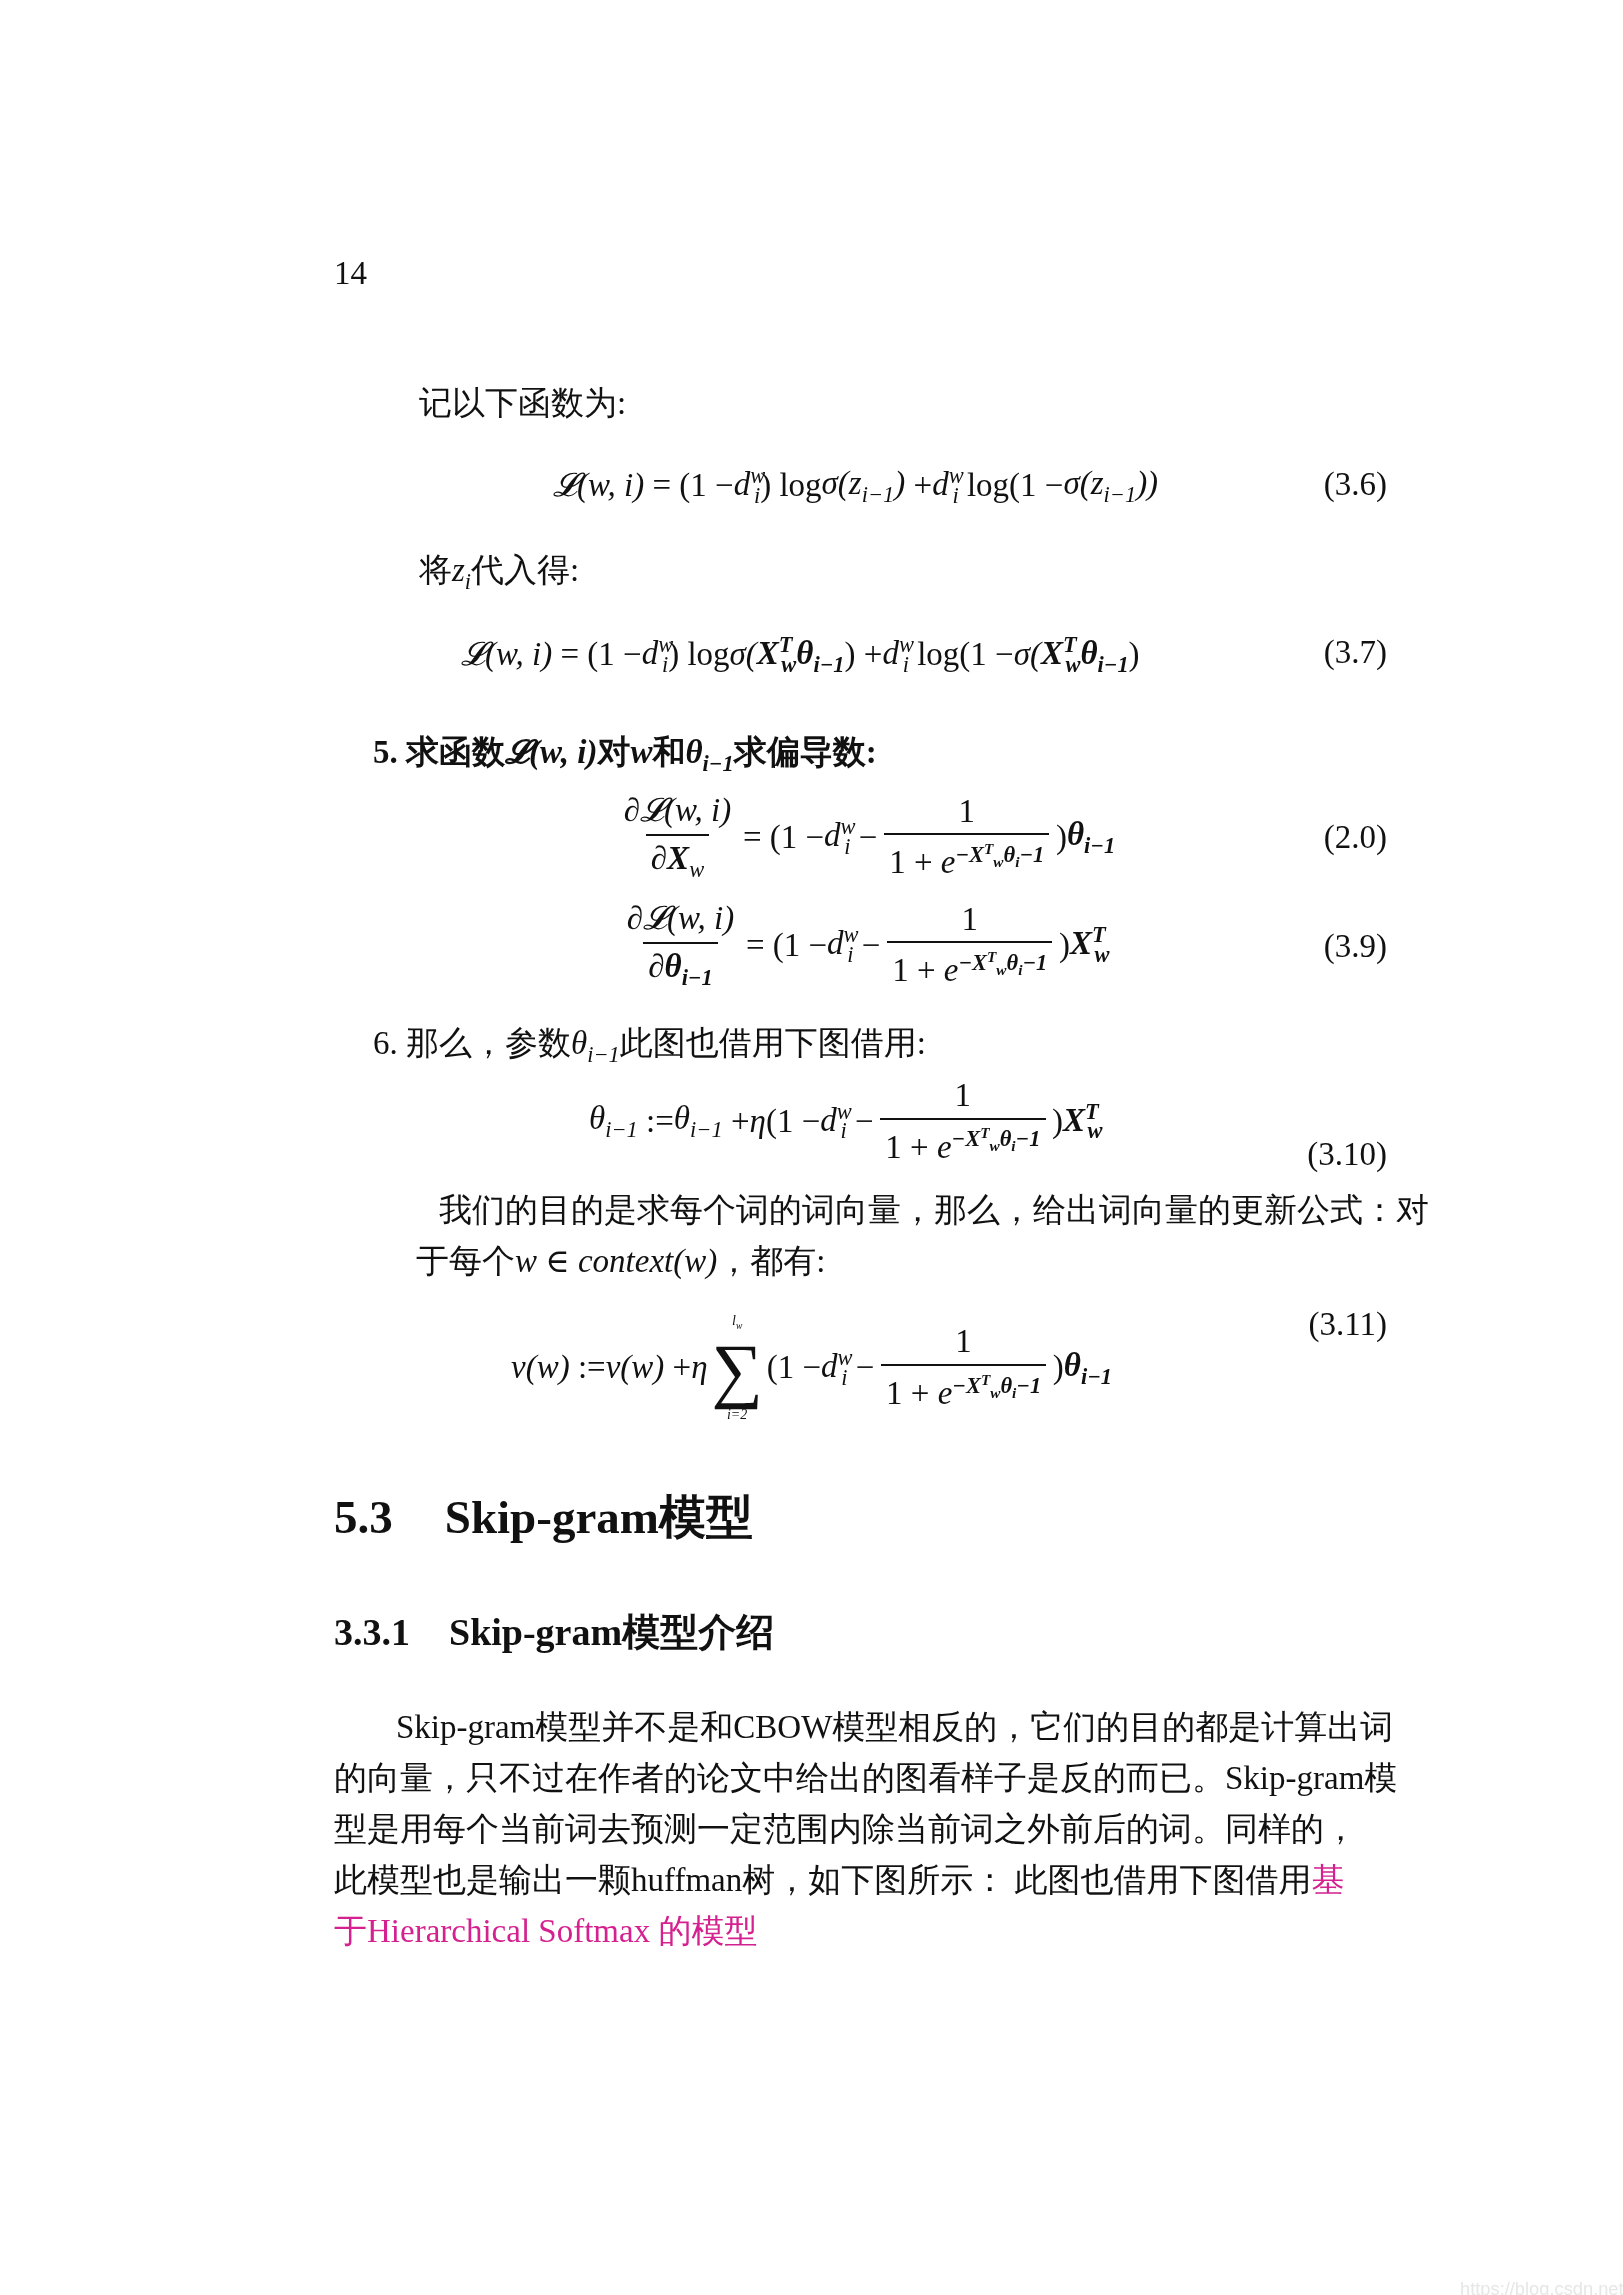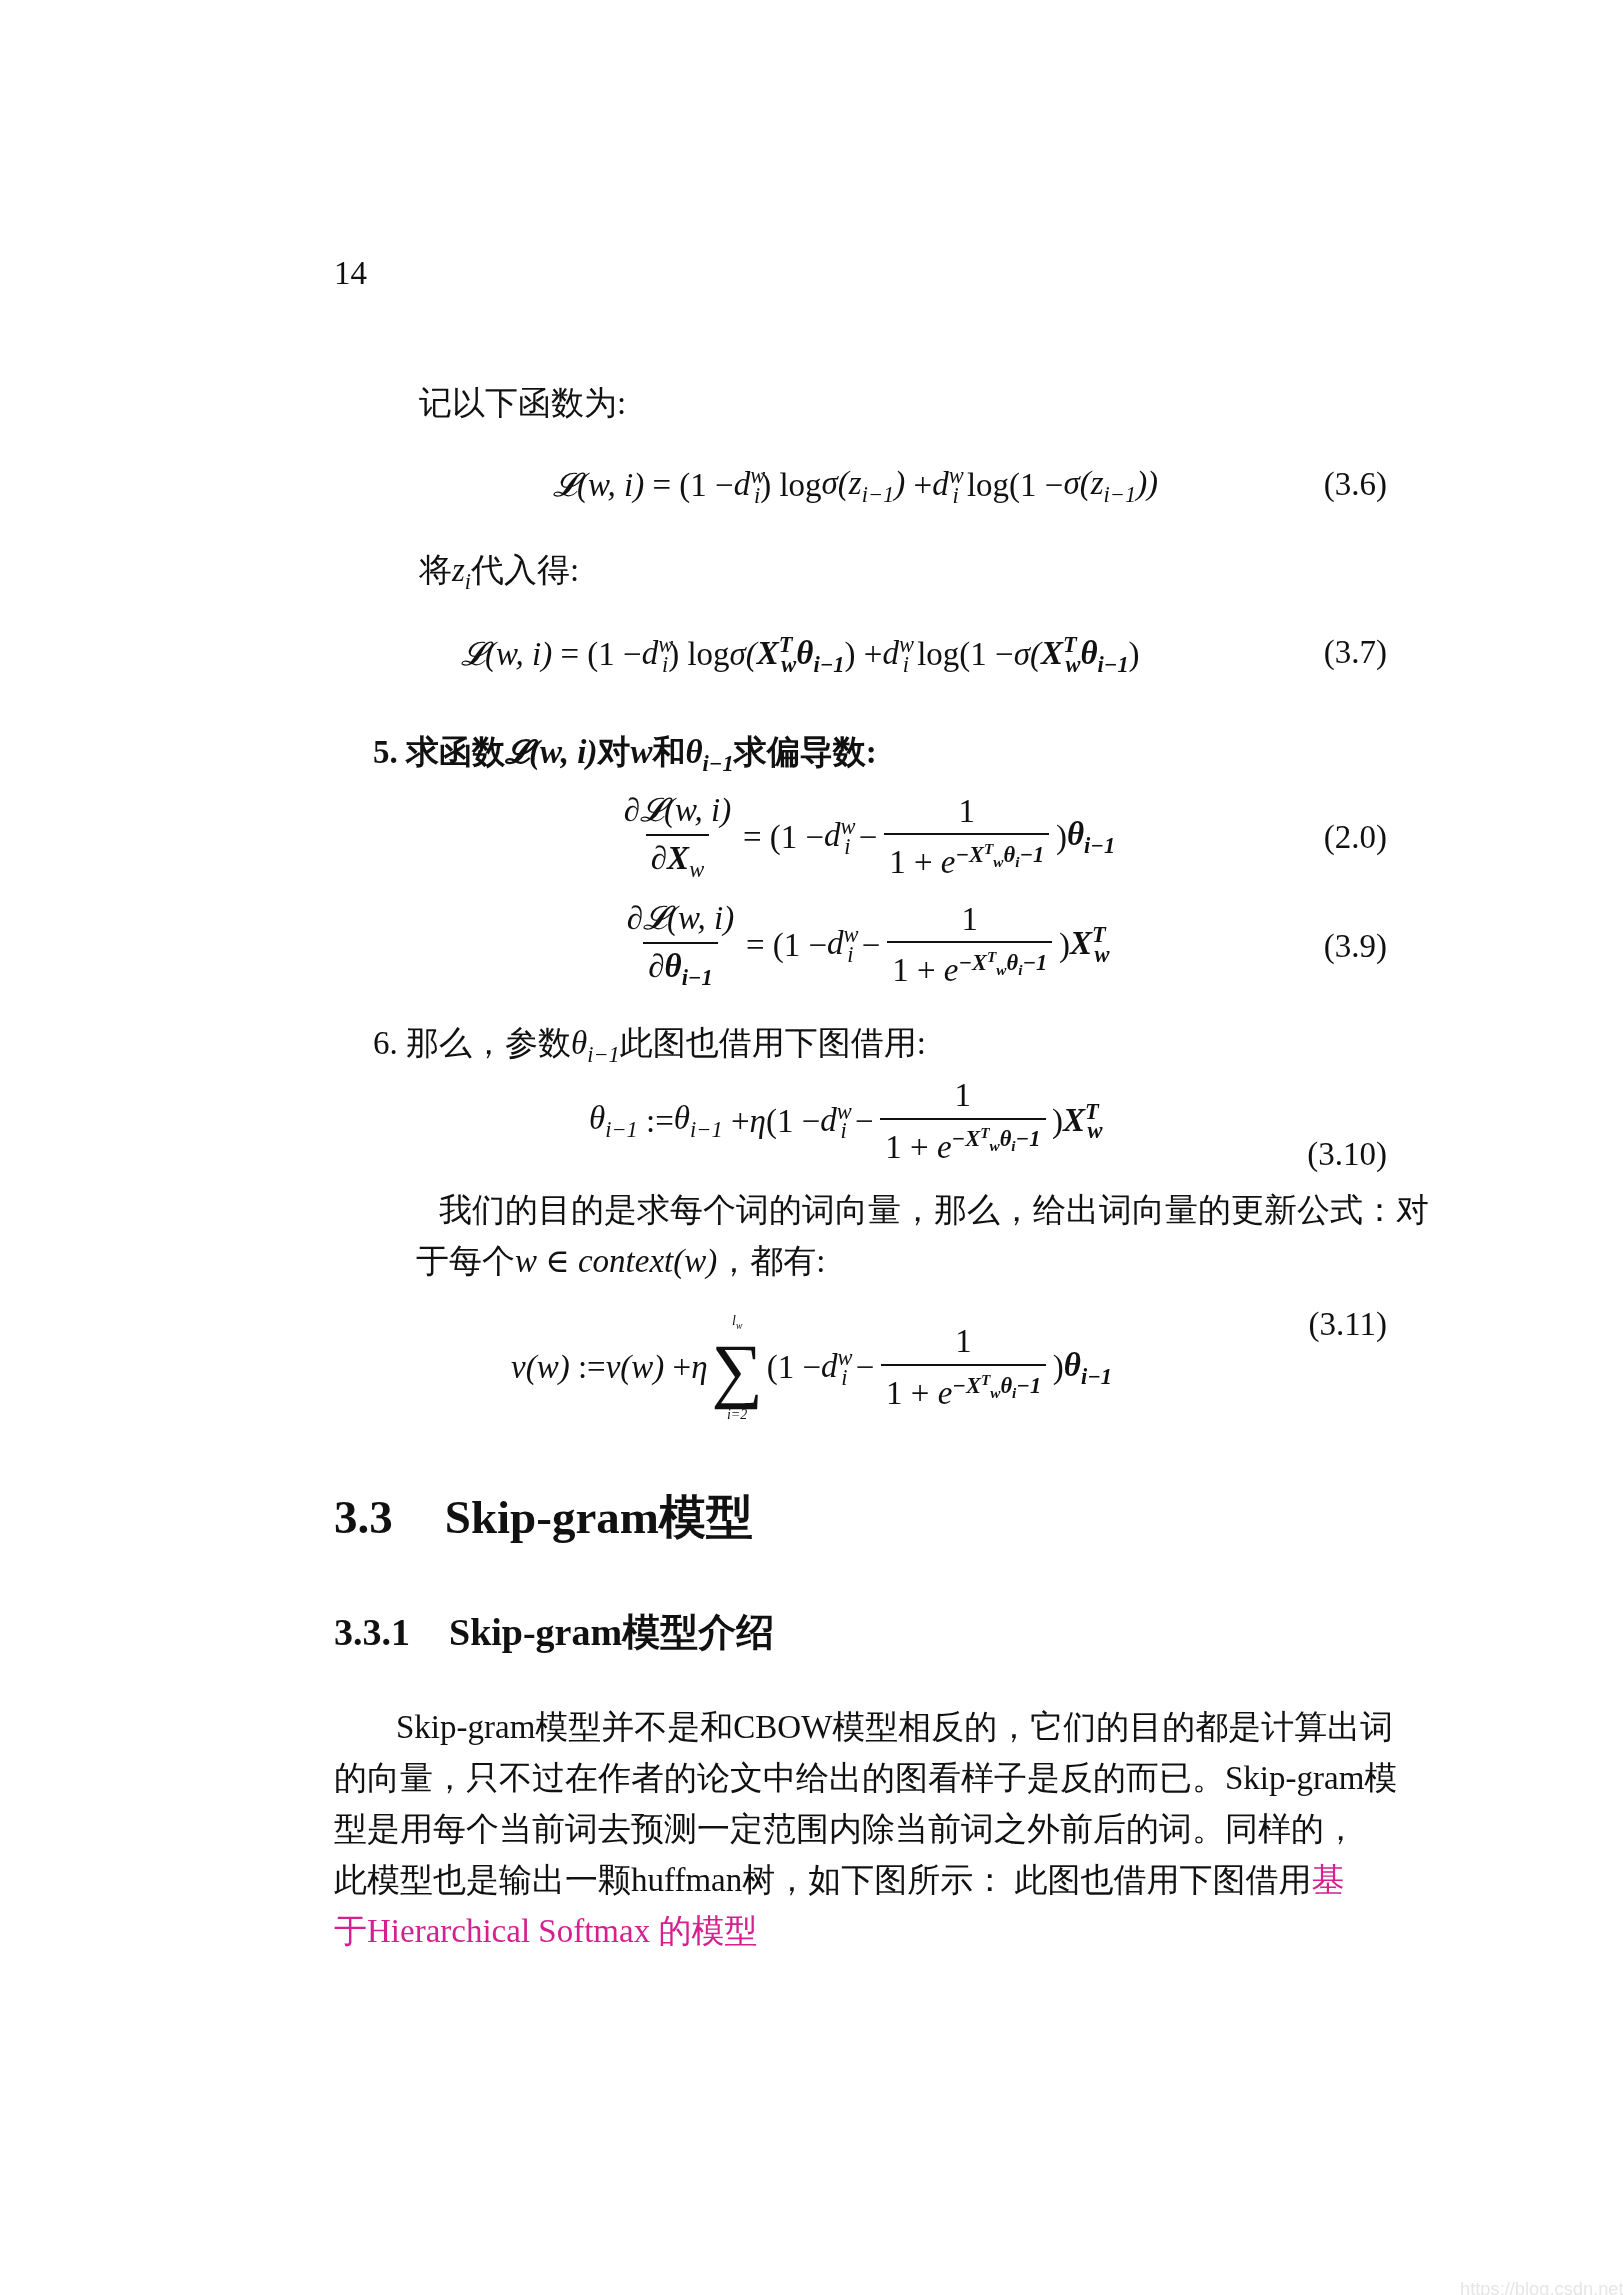--- a/index.html
+++ b/index.html
@@ -155,21 +155,21 @@
   <span class="frac">
       <span class="num up">1</span>
       <span class="den"><span class="up">1 + </span>e<sup><b>−X<sup>T</sup><sub>w</sub>θ<sub>i</sub>−1</b></sup></span>
     </span>
   <span class="up">)</span>
     <span class="bold">θ<sub>i−1</sub></span>
 </div>
 <div class="abs eqnum" style="top:1306px;">(3.11)</div>
 
 <div class="abs h2" style="top:1486px; left:334px;">
-  <span>3.3</span><span style="display:inline-block; width:52px;"></span><span>Skip-gram模型</span>
+  <span>5.3</span><span style="display:inline-block; width:52px;"></span><span>Skip-gram模型</span>
 </div>
 
 <div class="abs h3" style="top:1607px; left:334px;">
   <span>3.3.1</span><span style="display:inline-block; width:39px;"></span><span>Skip-gram模型介绍</span>
 </div>
 
 <div class="abs text" style="top:1702px; left:396px;">Skip-gram模型并不是和CBOW模型相反的，它们的目的都是计算出词</div>
 <div class="abs text" style="top:1753px; left:334px;">的向量，只不过在作者的论文中给出的图看样子是反的而已。Skip-gram模</div>
 <div class="abs text" style="top:1804px; left:334px;">型是用每个当前词去预测一定范围内除当前词之外前后的词。同样的，</div>
 <div class="abs text" style="top:1855px; left:334px;">

